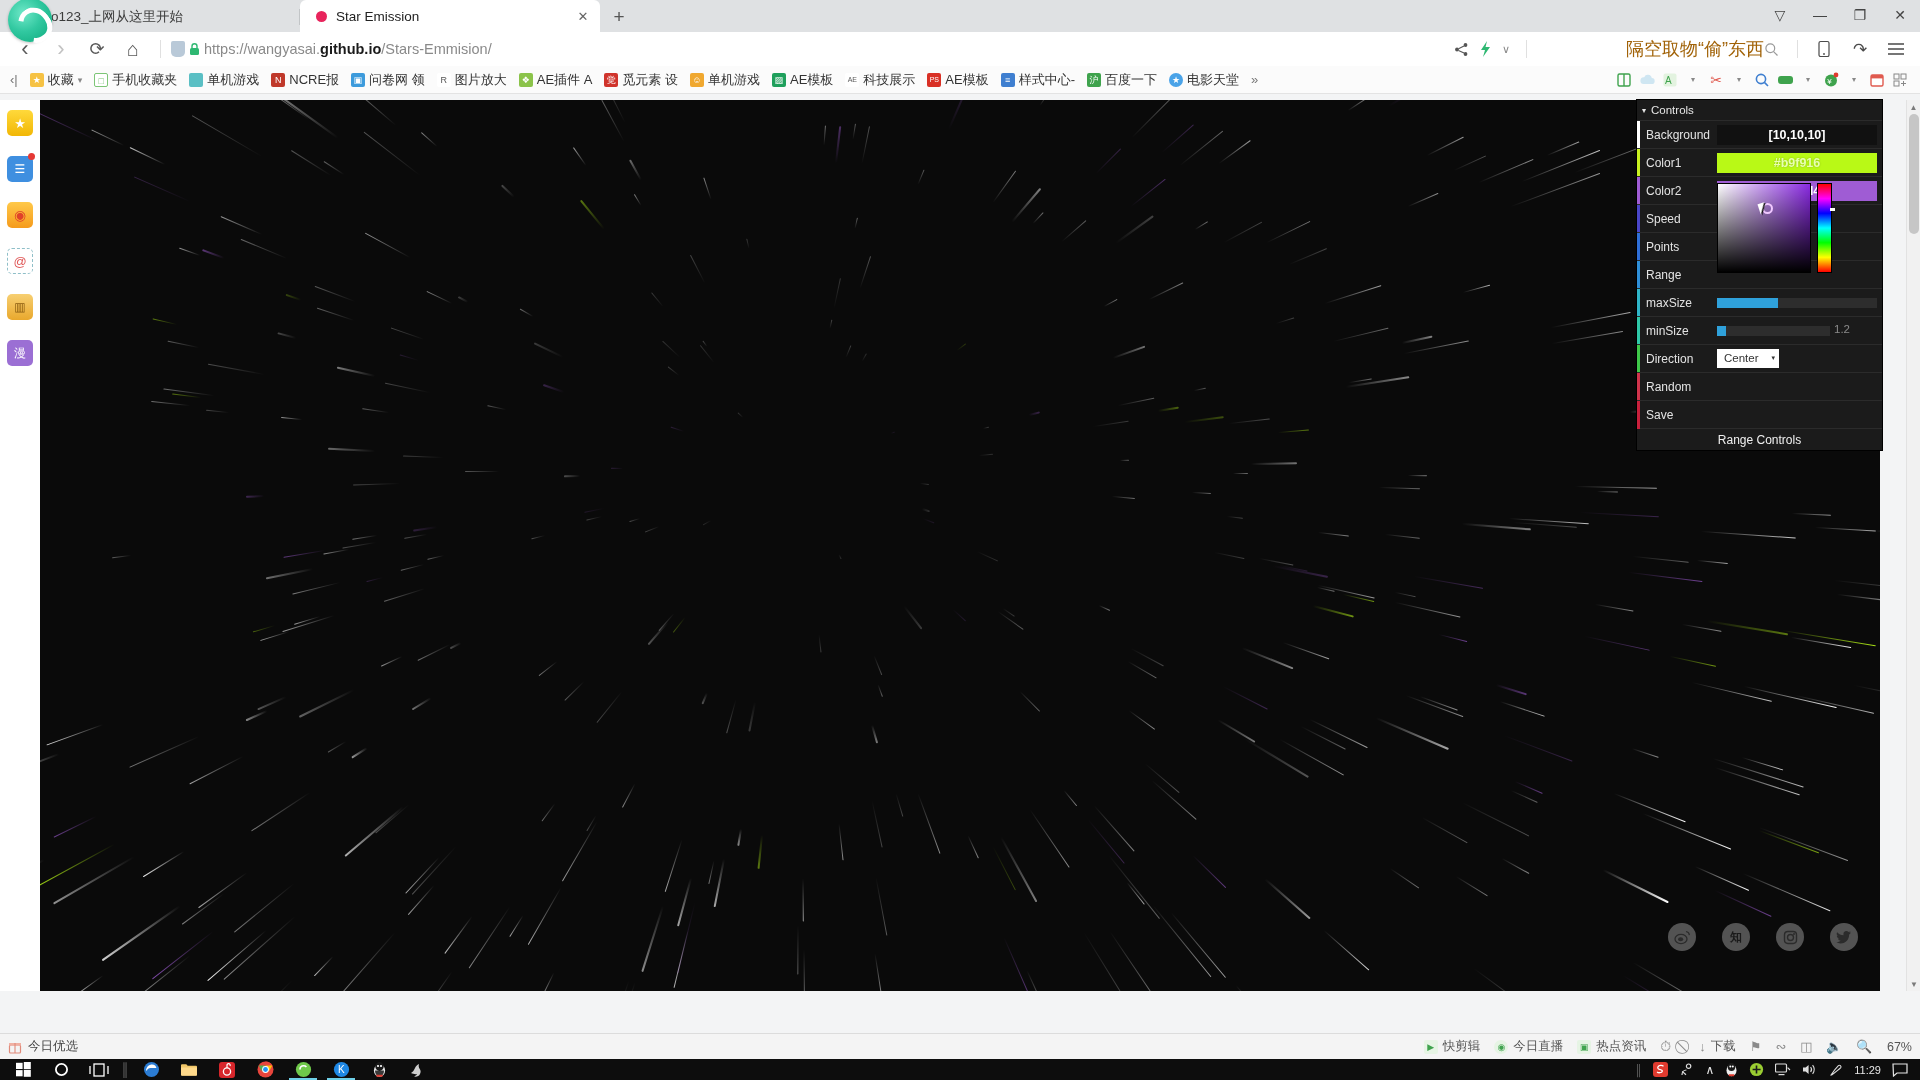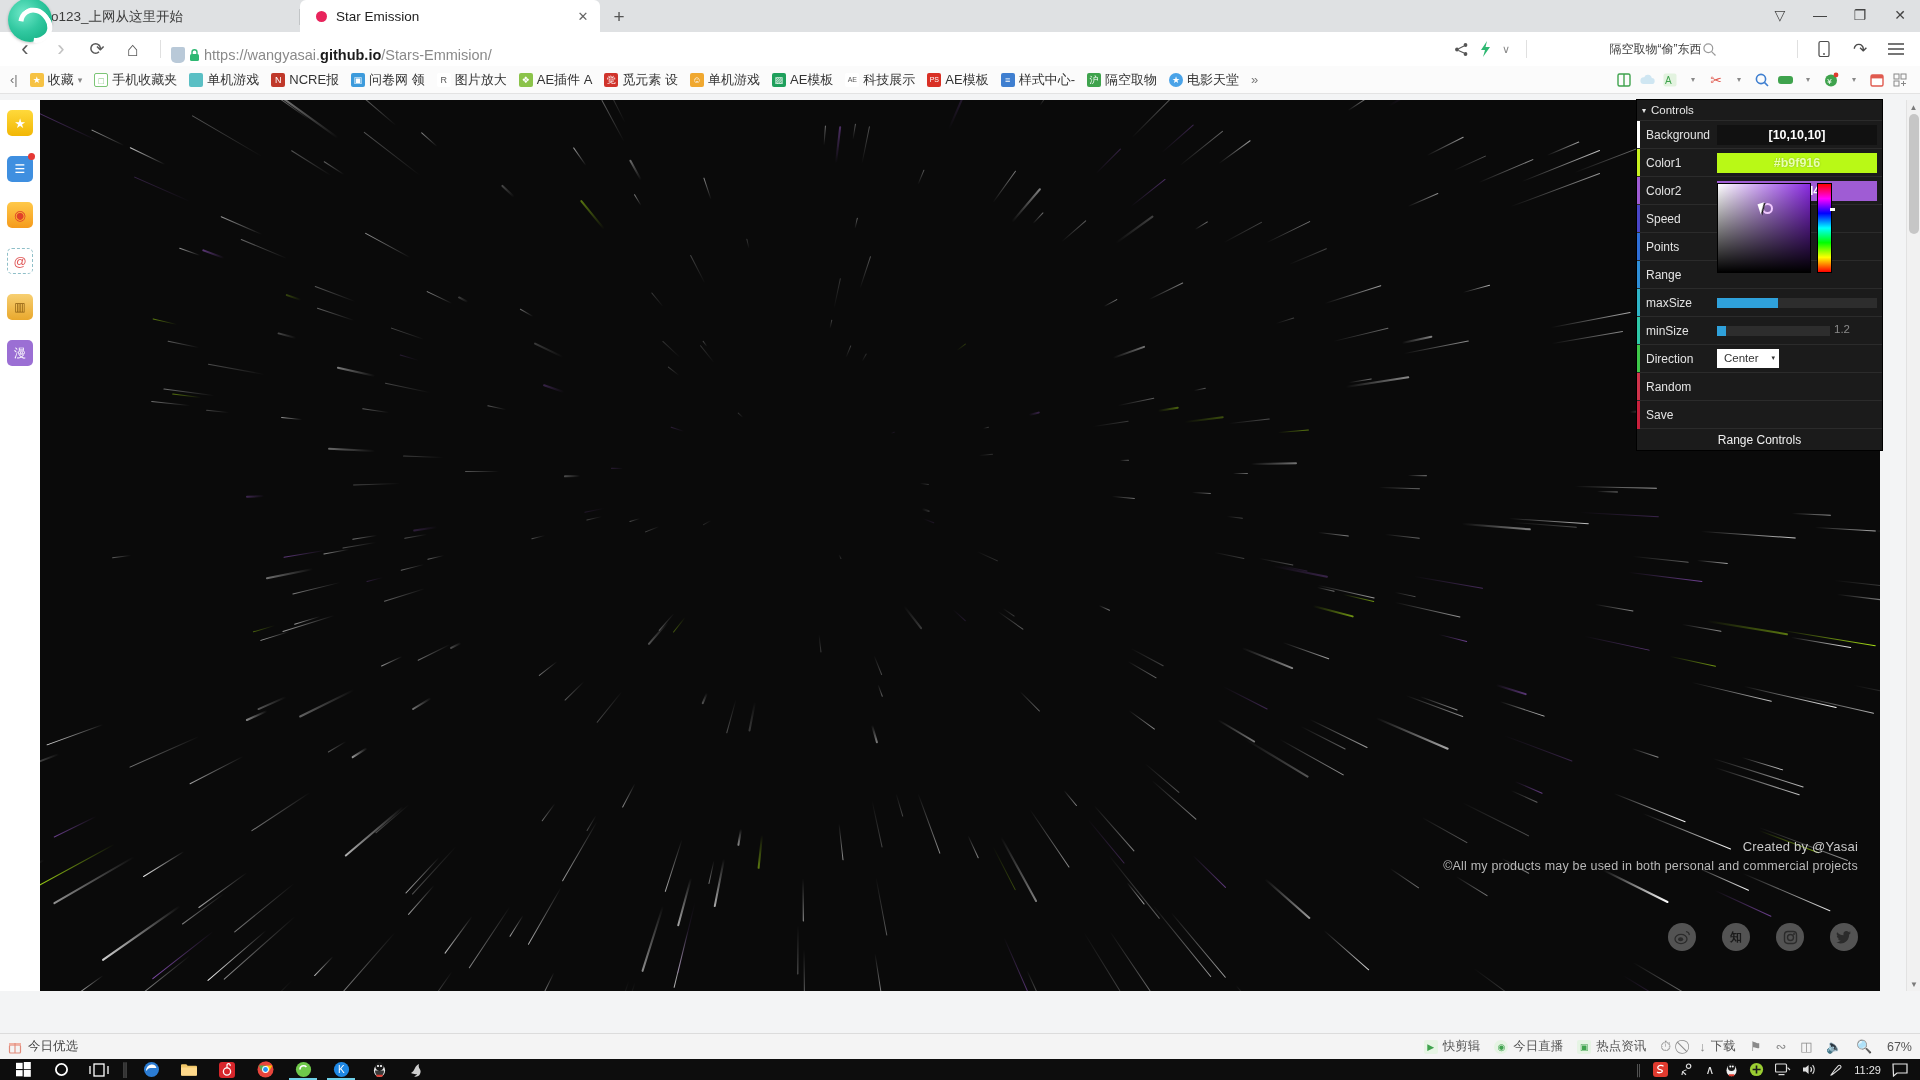--- a/index.html
+++ b/index.html
@@ -46,27 +46,27 @@
   .wctl { position:absolute; right:0; top:0; height:30px; display:flex; align-items:center; }
   .wctl div { width:40px; height:30px; display:flex; align-items:center; justify-content:center;
               font-size:14px; color:#444; }
 
   
   .navbar { height:34px; background:#fff; display:flex; align-items:center; padding:0 8px; gap:2px; }
   .navbtn { width:34px; height:30px; display:flex; align-items:center; justify-content:center;
             color:#5a5a5a; }
   .navbtn.dim { color:#c2c2c2; }
   .vsep { width:1px; height:18px; background:#e0e0e0; margin:0 8px; }
-  .urlbox { flex:1; display:flex; align-items:flex-end; gap:3px; height:28px; font-size:14.5px; }
+  .urlbox { flex:1; display:flex; align-items:center; gap:3px; height:28px; font-size:14.5px; }
   .urlbox .shield { width:14px;height:16px;background:#b9c9d8; border-radius:2px 2px 5px 5px; }
   .urltxt { color:#8a8a8a; }
   .urltxt b { color:#1b1b1b; font-weight:700; }
   .urlicons { display:flex; align-items:center; gap:10px; padding-right:6px; color:#6b6b6b; }
-  .searchbox { width:250px; height:28px; display:flex; align-items:center; justify-content:center;
-               padding:0 8px 0 10px; font-size:12px; color:#404040; }
+  .searchbox { width:250px; height:28px; display:flex; align-items:center; justify-content:flex-end;
+               padding:0 8px 0 10px; font-size:18px; color:#a16207; }
   .rightnav { display:flex; align-items:center; gap:4px; }
   .rightnav div { width:32px; height:30px; display:flex; align-items:center; justify-content:center;
                   color:#4a4a4a; }
 
   
   .bkbar { height:28px; background:#fbfbfb; border-bottom:1px solid #e3e3e3;
            display:flex; align-items:center; padding:0 4px; gap:0; font-size:13px; color:#333; overflow:hidden; }
   .bk { display:flex; align-items:center; gap:4px; padding:2px 6px; white-space:nowrap; }
   .bk .bi { width:14px; height:14px; flex:0 0 14px; border-radius:2px; display:inline-block;
             font-size:9px; color:#fff; text-align:center; line-height:14px; overflow:hidden; }
@@ -320,21 +320,21 @@
       <div class="bk">
           <span class="bi" style="background:#d93025;font-size:7px">PS</span>
           <span>AE模板</span>
         </div>
       <div class="bk">
           <span class="bi" style="background:#3f7fd0">≡</span>
           <span>样式中心-</span>
         </div>
       <div class="bk">
           <span class="bi" style="background:#3fa34d">沪</span>
-          <span>隔空取物</span>
+          <span>百度一下</span>
         </div>
       <div class="bk">
           <span class="bi" style="background:#4aa3e8;border-radius:50%">★</span>
           <span>电影天堂</span>
         </div>
       <div class="bk" style="color:#777">
           <span>»</span>
         </div>
 
       <div class="bkright">
@@ -780,24 +780,20 @@
           <div class="streak" style="left:1473.4px;top:421.8px;width:64.4px;height:1px;transform:rotate(4.2deg);background:linear-gradient(to right,rgba(255,255,255,0),rgba(255,255,255,0.28));"></div>
           <div class="streak" style="left:1130.6px;top:811.6px;width:85.2px;height:1px;transform:rotate(50.0deg);background:linear-gradient(to right,rgba(255,255,255,0),rgba(255,255,255,0.63));"></div>
           <div class="streak" style="left:644.6px;top:517.2px;width:18.9px;height:1px;transform:rotate(128.1deg);background:linear-gradient(to right,rgba(185,249,22,0),rgba(185,249,22,0.35));"></div>
           <div class="streak" style="left:562.3px;top:416.4px;width:16.1px;height:1px;transform:rotate(166.8deg);background:linear-gradient(to right,rgba(255,255,255,0),rgba(255,255,255,0.23));"></div>
           <div class="streak" style="left:245.7px;top:595.6px;width:30.5px;height:2px;transform:rotate(156.3deg);background:linear-gradient(to right,rgba(255,255,255,0),rgba(255,255,255,0.32));"></div>
           <div class="streak" style="left:1091.4px;top:548.4px;width:36.7px;height:1px;transform:rotate(28.3deg);background:linear-gradient(to right,rgba(255,255,255,0),rgba(255,255,255,0.24));"></div>
           <div class="streak" style="left:600.8px;top:104.5px;width:12.5px;height:1px;transform:rotate(-120.9deg);background:linear-gradient(to right,rgba(255,255,255,0),rgba(255,255,255,0.51));"></div>
           <div class="streak" style="left:1506.6px;top:55.4px;width:35.0px;height:1px;transform:rotate(-22.9deg);background:linear-gradient(to right,rgba(255,255,255,0),rgba(255,255,255,0.61));"></div>
         </div>
 
-      <div class="credit">
-        <div>Created by @Yasai</div>
-        <div class="line2">©All my products may be used in both personal and commercial projects</div>
-      </div>
 
       <div class="socials">
         <div class="soc">
             <svg width="17" height="15" viewBox="0 0 17 15">
               <ellipse cx="7" cy="9" rx="6" ry="4.6" fill="none" stroke="#2b2b2b" stroke-width="1.3"></ellipse>
               <ellipse cx="6.6" cy="9.2" rx="2.6" ry="2" fill="#2b2b2b"></ellipse>
               <path d="M12 1.5a4 4 0 013.4 3.6" stroke="#2b2b2b" stroke-width="1.2" fill="none"></path>
             </svg>
           </div>
         <div class="soc">

